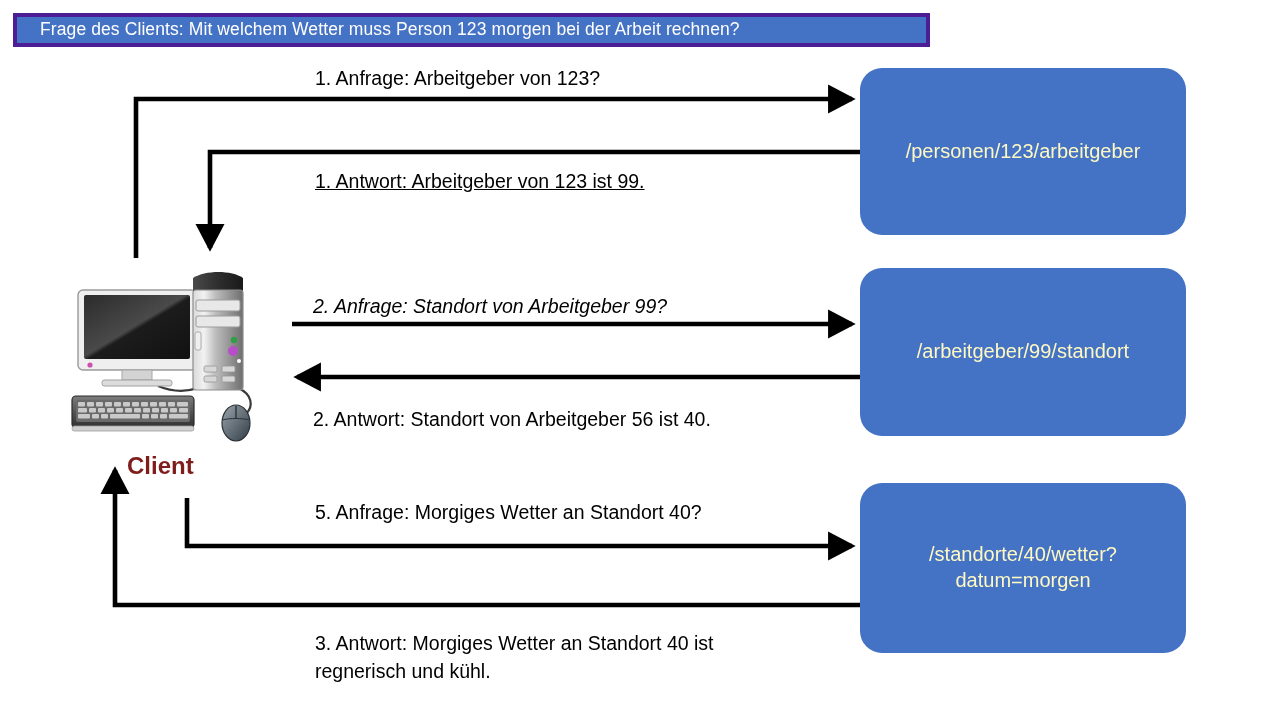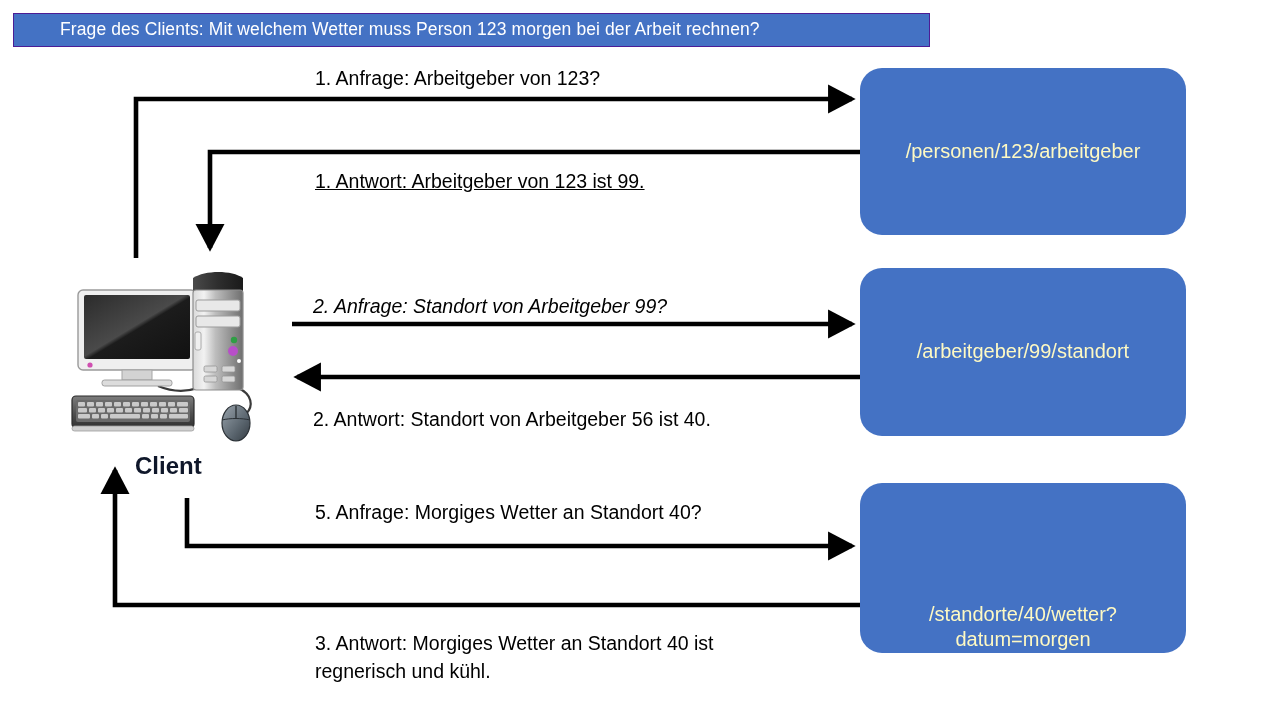--- a/index.html
+++ b/index.html
@@ -21,25 +21,24 @@
   }
 
   
   .banner {
     position: absolute;
     left: 13px;
     top: 13px;
     width: 917px;
     height: 34px;
     background: #4472C4;
-    border: 1px solid #4c1d95;
+    border: 4px solid #4c1d95;
     box-sizing: border-box;
     display: flex;
     align-items: center;
-    padding-left: 23px;
   }
   .banner-text {
     color: #ffffff;
     font-size: 17.5px;
     line-height: 1;
     padding-left: 23px;
     letter-spacing: 0.1px;
     white-space: nowrap;
   }
 
@@ -58,46 +57,46 @@
   }
   .endpoint-label {
     color: #fef9c3;
     font-size: 20px;
     line-height: 1.28;
     padding: 0 18px;
     word-break: break-word;
   }
   #box-1 { top: 68px;  height: 167px; }
   #box-2 { top: 268px; height: 168px; }
-  #box-3 { top: 483px; height: 170px; align-items: flex-end; }
+  #box-3 { top: 483px; height: 170px; }
 
   
   .arrow-label {
     position: absolute;
     color: #000000;
     font-size: 19.5px;
     line-height: 1.42;
     white-space: pre-line;
     margin-left: 12px;
   }
   #label-req-1  { left: 303px; top: 65px; }
   #label-res-1  { left: 303px; top: 168px; text-decoration: underline; }
   #label-req-2  { left: 301px; top: 293px; font-style: italic; }
   #label-res-2  { left: 301px; top: 406px; }
   #label-req-3  { left: 303px; top: 499px; }
   #label-res-3  { left: 303px; top: 630px; width: 480px; }
 
   
   .client-caption {
     position: absolute;
-    left: 135px;
+    left: 127px;
     top: 454px;
     font-size: 24px;
     font-weight: bold;
-    color: #0f172a;
+    color: #7f1d1d;
     line-height: 1;
   }
 
   
   svg.layer {
     position: absolute;
     left: 0;
     top: 0;
     width: 1280px;
     height: 720px;

